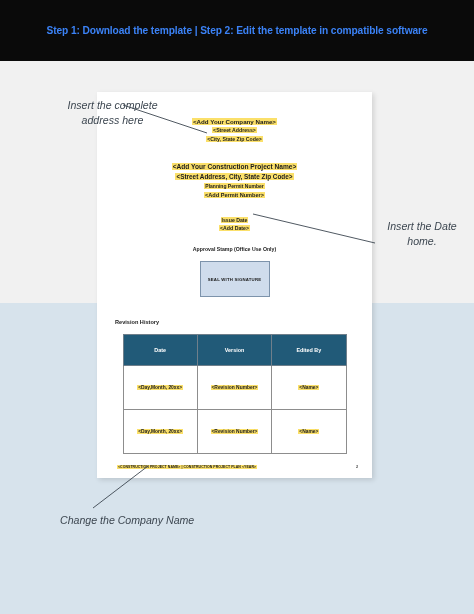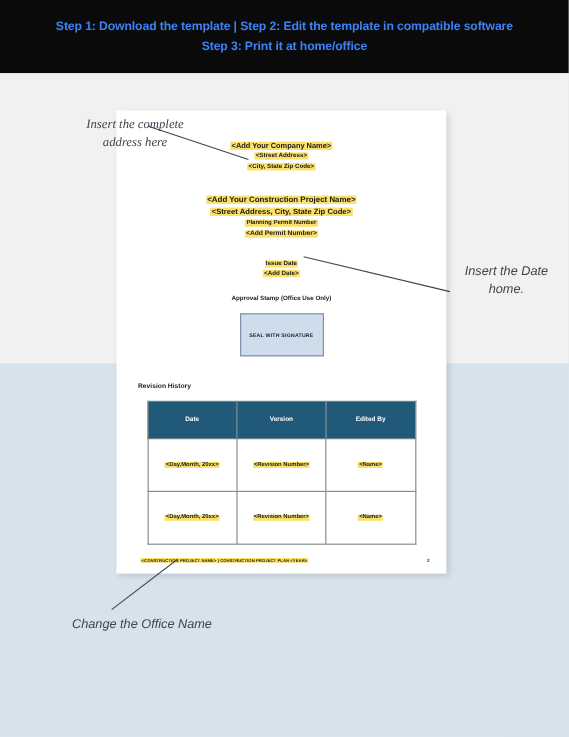--- a/index.html
+++ b/index.html
@@ -212,21 +212,20 @@
     position: absolute;
     font-style: italic;
     color: #3c4650;
     font-size: 10.6px;
     line-height: 14.5px;
   }
   .anno-address {
     left: 60px; top: 98px;
     width: 105px;
     text-align: center;
-    font-family: Liberation Serif, serif;
   }
   .anno-date {
     left: 378px; top: 219px;
     width: 88px;
     text-align: center;
   }
   .anno-company {
     left: 60px; top: 513px;
     width: 135px;
     text-align: left;
@@ -237,21 +236,20 @@
     left: 0; top: 0;
     width: 474px; height: 614px;
     pointer-events: none;
   }
 </style>
 </head>
 <body>
 
 <div class="top-bar">
   <div class="line">Step 1: Download the template | Step 2: Edit the template in compatible software</div>
-  <div class="line">Step 3: Print it at home/office</div>
 </div>
 
 <div class="bg-gray"></div>
 <div class="bg-blue"></div>
 
 <div class="sheet">
 
   <div class="doc-block addr-block">
     <div class="addr-line-1"><span class="hl">&lt;Add Your Company Name&gt;</span></div>
     <div class="addr-line-2"><span class="hl">&lt;Street Address&gt;</span></div>
@@ -307,13 +305,13 @@
 </div>
 
 <svg class="leader" viewBox="0 0 474 614">
   <line x1="123" y1="105" x2="207" y2="133" stroke="#3c4650" stroke-width="0.9"></line>
   <line x1="253" y1="214" x2="375" y2="243" stroke="#3c4650" stroke-width="0.9"></line>
   <line x1="93" y1="508" x2="148" y2="466" stroke="#3c4650" stroke-width="0.9"></line>
 </svg>
 
 <div class="anno anno-address">Insert the complete address here</div>
 <div class="anno anno-date">Insert the Date home.</div>
-<div class="anno anno-company">Change the Office Name</div>
+<div class="anno anno-company">Change the Company Name</div>
 
 </body></html>

